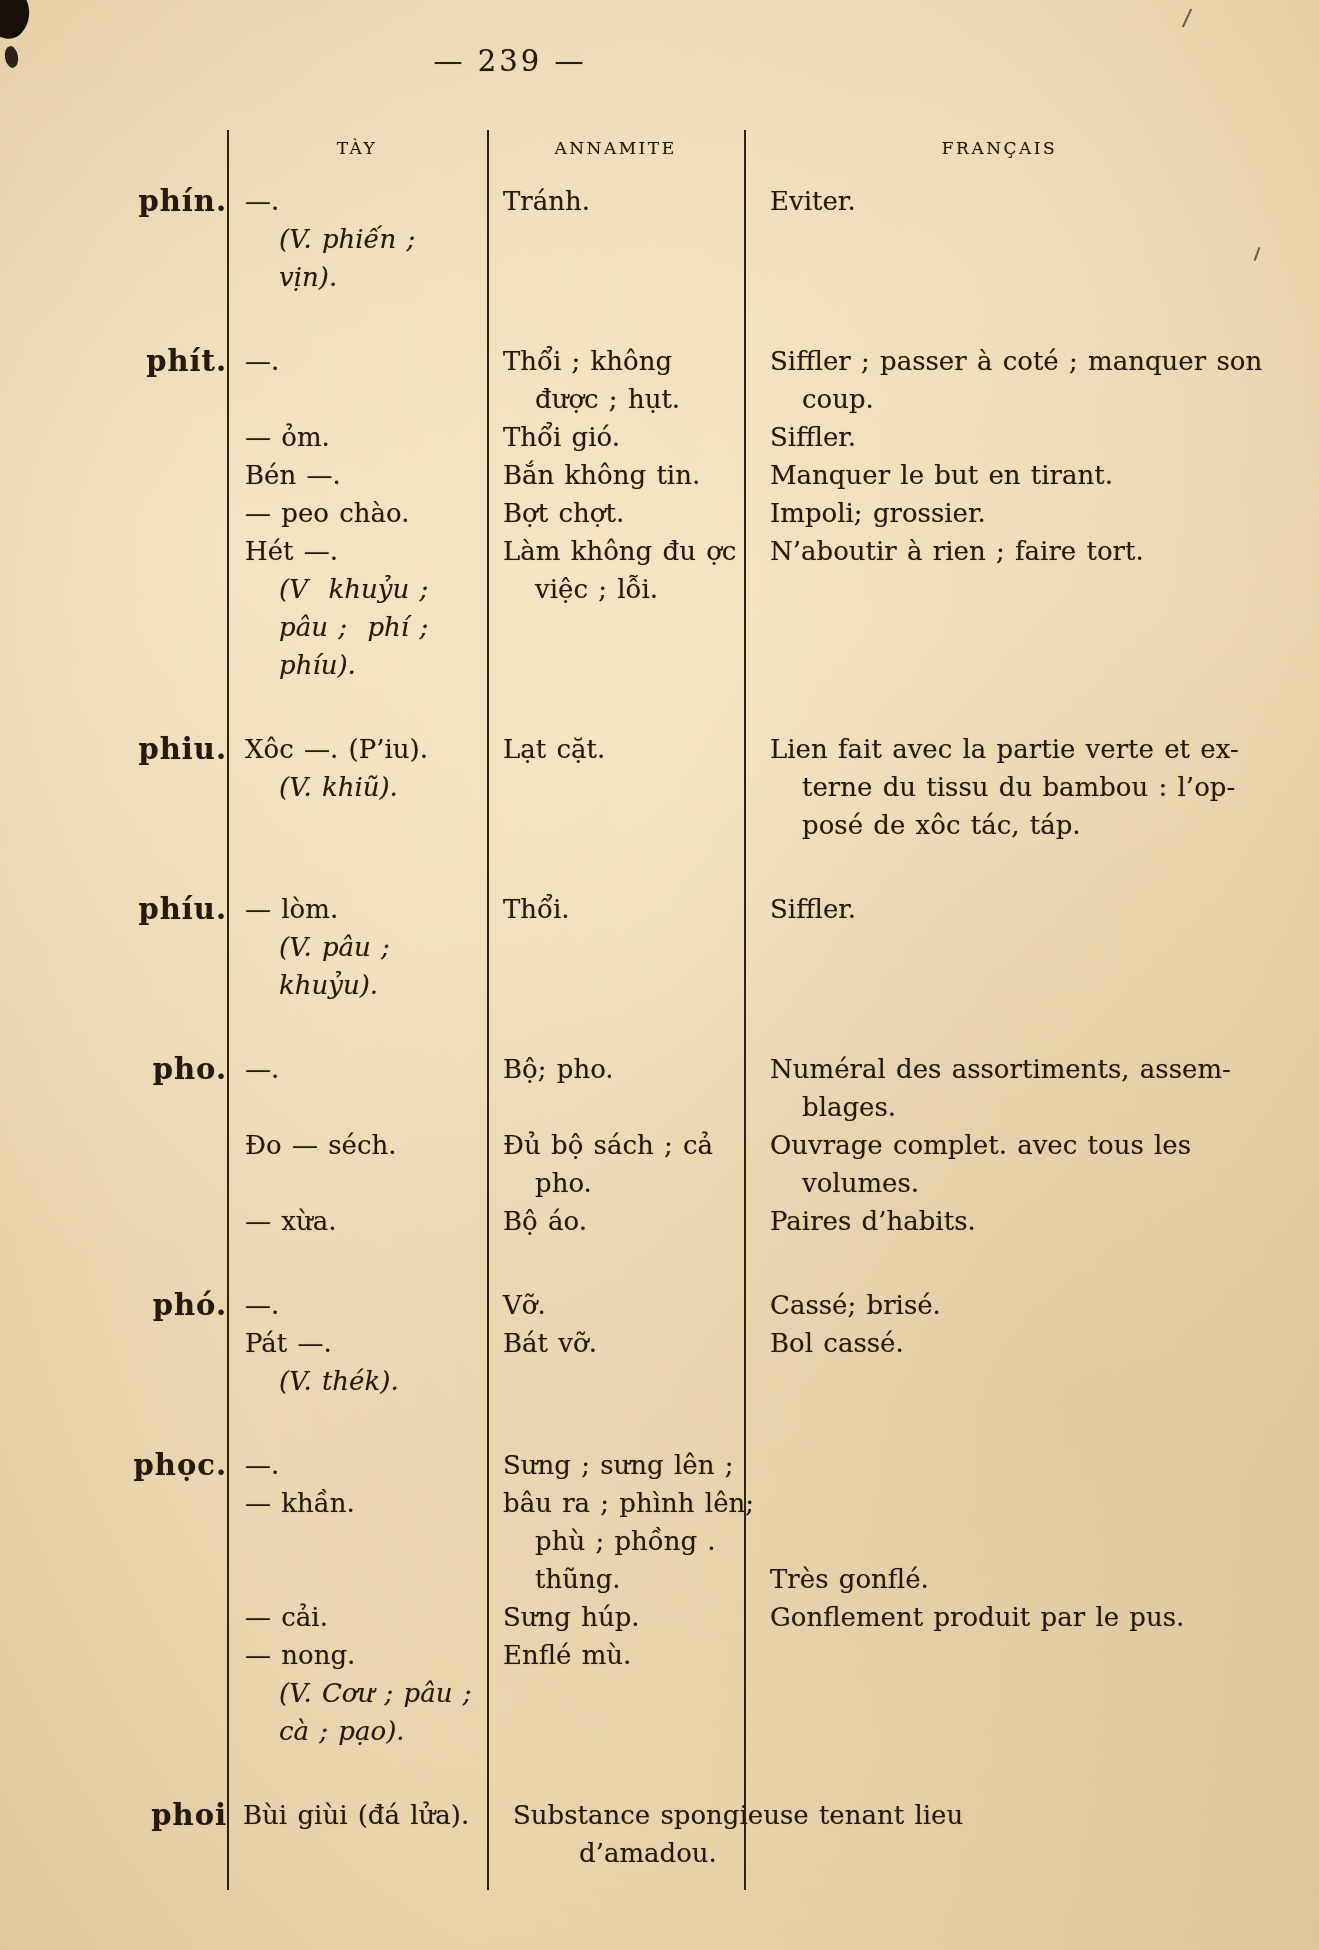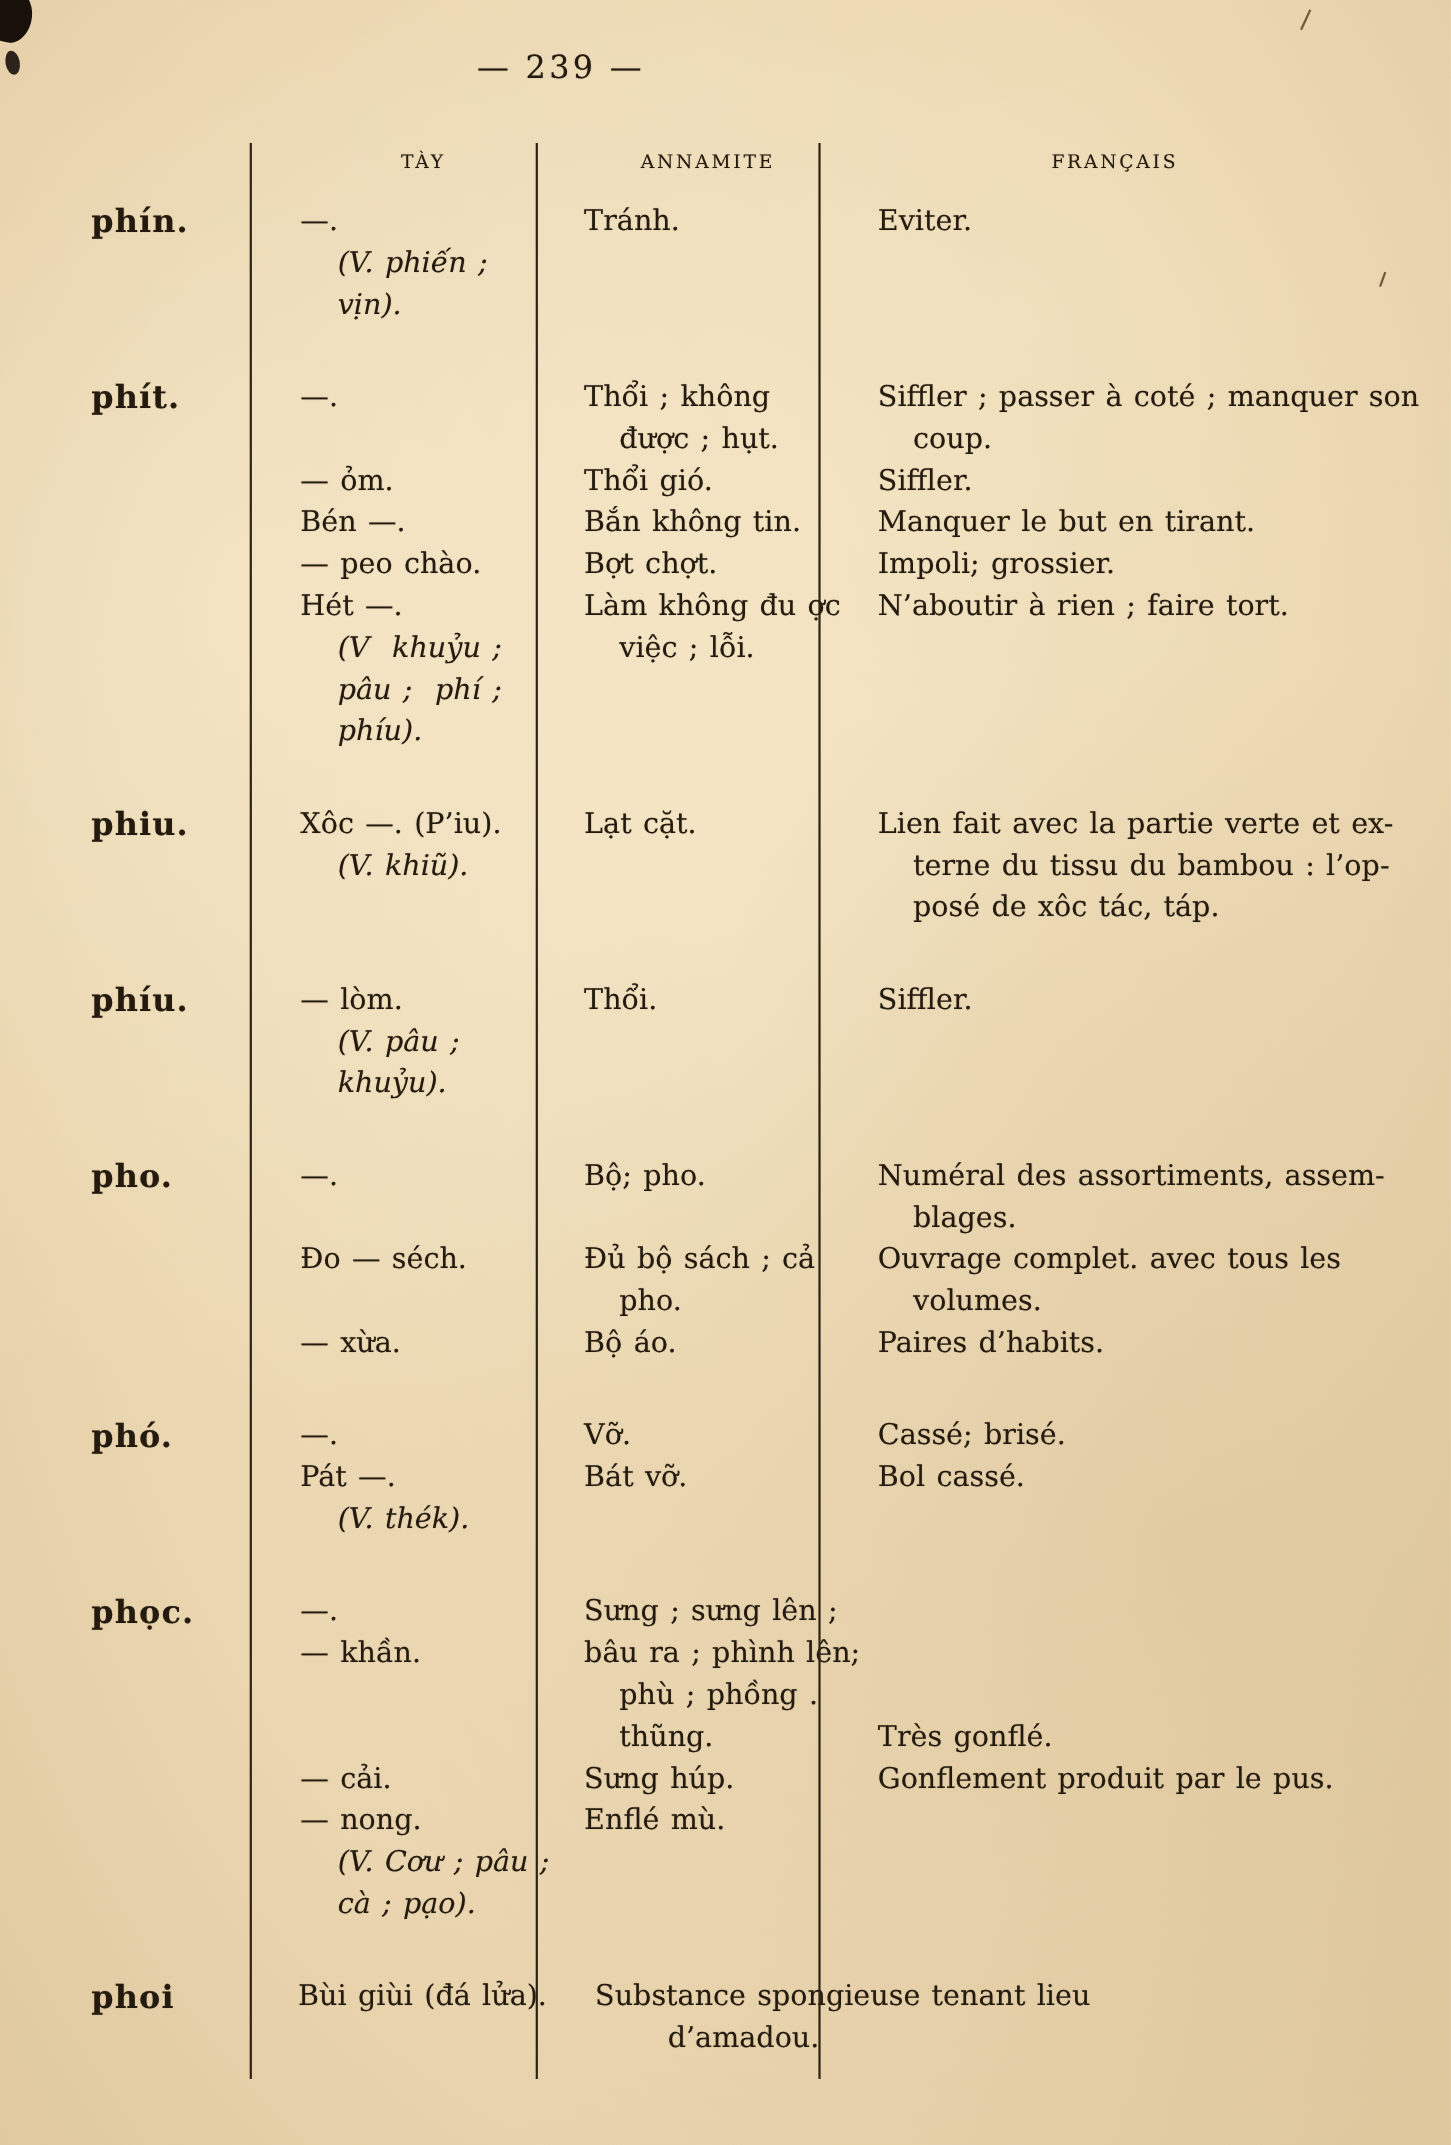--- a/index.html
+++ b/index.html
@@ -26,34 +26,34 @@
     text-align:center;font-size:29px;letter-spacing:3px;
     text-shadow:0 0 1px rgba(40,30,15,.45);
   }
 
   .table{position:absolute;top:130px;left:0;right:0;}
   .rule{position:absolute;top:0;bottom:-18px;width:2px;background:var(--rule,#2c2315);}
   .rule-1{left:227px}
   .rule-2{left:487px}
   .rule-3{left:744px}
 
-  .grid{display:grid;grid-template-columns:227px 260px 257px 1fr;margin-left:28px;}
+  .grid{display:grid;grid-template-columns:227px 260px 257px 1fr;}
   .header-row{height:36px;align-items:center;}
   .col-h{text-align:center;font-size:17px;letter-spacing:2.5px;text-shadow:0 0 1px rgba(40,30,15,.4);}
   .col-h.fr{padding-right:64px;}
 
   .entry{margin-top:46px;}
   #entries .entry:first-child{margin-top:16px;}
 
   .line{
     font-size:26px;line-height:38px;min-height:38px;
     white-space:pre;word-spacing:2px;
     text-shadow:0 0 1px rgba(40,30,15,.38);
   }
-  .hw{font-weight:bold;font-size:29px;letter-spacing:1px;padding-left:55px;}
+  .hw{font-weight:bold;font-size:29px;letter-spacing:1px;padding-left:55px;text-align:right;}
   .cell-tay .line{padding-left:18px;}
   .cell-ann .line{padding-left:16px;}
   .cell-fr  .line{padding-left:26px;}
   .note{margin-left:34px;font-style:italic;}
   .ind1{margin-left:32px;}
   .ind2{margin-left:66px;}
 </style>
 </head>
 <body>
 

